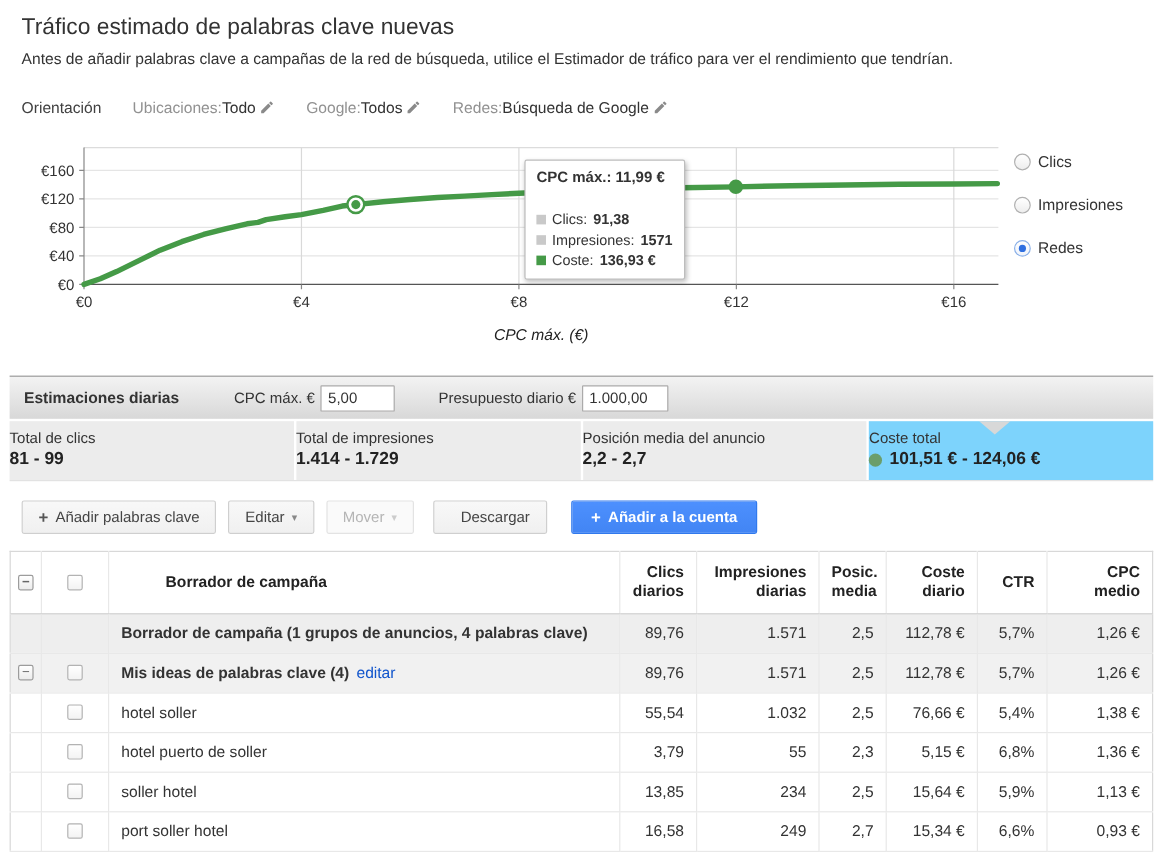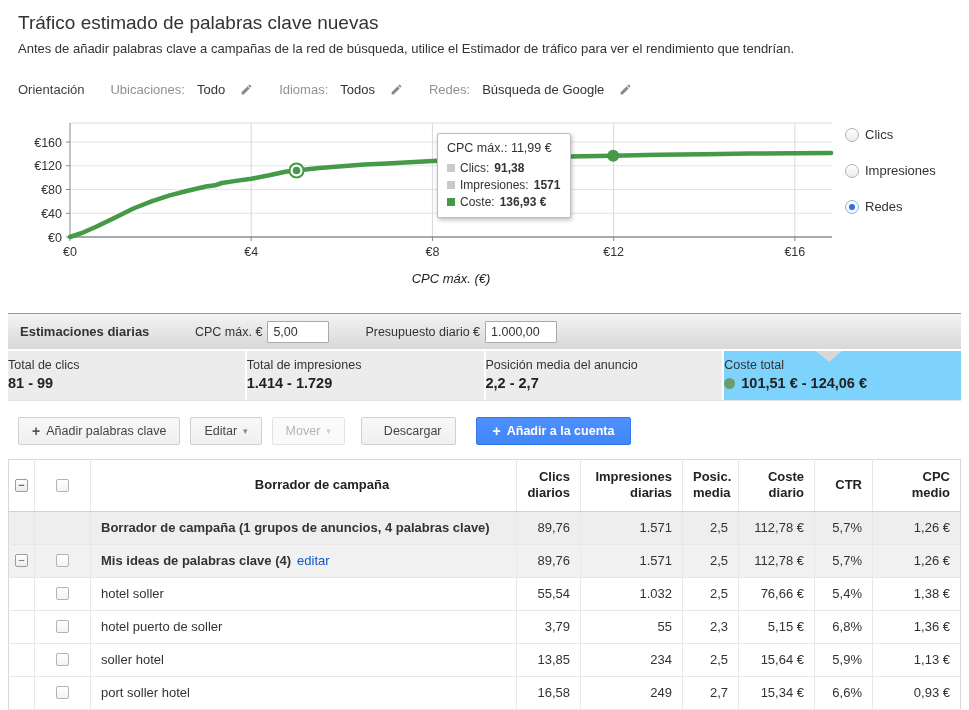--- a/index.html
+++ b/index.html
@@ -9,36 +9,36 @@
     font-family:"Liberation Sans","DejaVu Sans",sans-serif;
     font-size:13px; color:#333;
   }
   
   .hdr { margin:12px 18px 0 18px; }
   .hdr h1 { font-size:19px; font-weight:normal; color:#333; }
   .hdr p  { margin-top:7px; font-size:13px; color:#333; }
   
   .filters { margin:26px 18px 0 18px; display:flex; align-items:center; gap:26px; }
   .filters .orient { color:#404040; }
-  .filter-item { display:flex; align-items:center; gap:12px; }
+  .filter-item { display:flex; align-items:center; gap:0; }
   .filter-item .flabel { color:#919191; }
   .filter-item .fvalue { color:#333; }
   .pencil { width:13px; height:13px; margin-left:3px; display:inline-block; cursor:pointer; }
   .pencil svg { width:13px; height:13px; fill:#8a8a8a; display:block; }
   
   .chart-section { position:relative; margin-top:22px; height:178px; }
   .chart-section svg.plot { position:absolute; left:0; top:0; }
   .axis-title { position:absolute; left:70px; width:762px; top:152px; text-align:center;
                 font-style:italic; font-size:13px; color:#222; }
   .chart-tooltip {
     position:absolute; left:437px; top:14px; width:134px; background:#fff;
     border:1px solid #bdbdbd; border-radius:2px; padding:7px 9px 8px 9px;
     box-shadow:1px 2px 4px rgba(0,0,0,.25); font-size:12px; z-index:5;
   }
-  .chart-tooltip .tt-title { font-weight:normal; font-size:12.5px; margin-bottom:6px; white-space:nowrap; }
+  .chart-tooltip .tt-title { font-weight:bold; font-size:12.5px; margin-bottom:21px; white-space:nowrap; }
   .tt-row { display:flex; align-items:center; gap:5px; margin-top:3px; white-space:nowrap; }
   .tt-sq { width:8px; height:8px; flex:0 0 8px; }
   .tt-val { font-weight:bold; }
   .metric-radios { position:absolute; left:845px; top:8px; display:flex; flex-direction:column; gap:21px; }
   .radio-row { display:flex; align-items:center; gap:6px; cursor:pointer; }
   .radio-circle { width:14px; height:14px; border:1px solid #b0b0b0; border-radius:50%;
                   background:linear-gradient(#fff,#ededed); position:relative; flex:0 0 14px; }
   .radio-circle.sel { border-color:#8ab0e8; background:linear-gradient(#fdfdfd,#f0f4fb); }
   .radio-circle.sel::after { content:''; position:absolute; left:3px; top:3px; width:6px; height:6px;
                   border-radius:50%; background:#2f6fe0; }
@@ -79,21 +79,21 @@
          border:1px solid #3079ed; color:#fff; font-weight:bold; padding:0 16px; }
   .btn.primary .plus { color:#fff; }
   
   .kw-table { margin:14px 8px 0 8px; border-collapse:collapse; width:953px; table-layout:fixed;
               border:1px solid #d8d8d8; }
   .kw-table th, .kw-table td { border-right:1px solid #e8e8e8; border-bottom:1px solid #e8e8e8;
               padding:7px 10px; font-size:13px; vertical-align:middle; }
   .kw-table th:last-child, .kw-table td:last-child { border-right:none; }
   .kw-table thead th { font-weight:bold; color:#222; text-align:right; padding-top:9px; padding-bottom:9px;
               border-bottom:1px solid #d2d2d2; line-height:1.25; }
-  .kw-table thead th.name-col { text-align:center;padding-left:47px; }
+  .kw-table thead th.name-col { text-align:left;padding-left:47px; }
   .kw-table td.num { text-align:right; white-space:nowrap; }
   .kw-table tr.campaign td, .kw-table tr.adgroup td { background:#eeeeee; }
   .kw-table tr.adgroup td { background:#f1f1f1; }
   .kw-table tr.campaign .name-cell, .kw-table tr.adgroup .name-cell { font-weight:bold; }
   .kw-table tr { height:33px; }
   .ctrl-cell { padding:7px 4px !important; text-align:center; }
   .minus-box { width:13px; height:13px; margin:0 auto; border:1px solid #9c9c9c; border-radius:2px;
                background:linear-gradient(#fff,#ececec); color:#666; font-size:11px; line-height:11px;
                text-align:center; cursor:pointer; }
   .cbox { width:13px; height:13px; margin:0 auto; border:1px solid #b3b3b3; border-radius:2px;
@@ -114,21 +114,21 @@
 <div class="filter-item">
       <span class="flabel">Ubicaciones:</span>
       <span class="fvalue">Todo</span>
       <span class="pencil">
         <svg viewBox="0 0 24 24">
           <path d="M3 17.25V21h3.75L17.81 9.94l-3.75-3.75L3 17.25zM20.71 7.04a1 1 0 0 0 0-1.41l-2.34-2.34a1 1 0 0 0-1.41 0l-1.83 1.83 3.75 3.75 1.83-1.83z"></path>
         </svg>
       </span>
     </div>
     <div class="filter-item">
-      <span class="flabel">Idiomas:</span>
+      <span class="flabel">Google:</span>
       <span class="fvalue">Todos</span>
       <span class="pencil">
         <svg viewBox="0 0 24 24">
           <path d="M3 17.25V21h3.75L17.81 9.94l-3.75-3.75L3 17.25zM20.71 7.04a1 1 0 0 0 0-1.41l-2.34-2.34a1 1 0 0 0-1.41 0l-1.83 1.83 3.75 3.75 1.83-1.83z"></path>
         </svg>
       </span>
     </div>
     <div class="filter-item">
       <span class="flabel">Redes:</span>
       <span class="fvalue">Búsqueda de Google</span>

